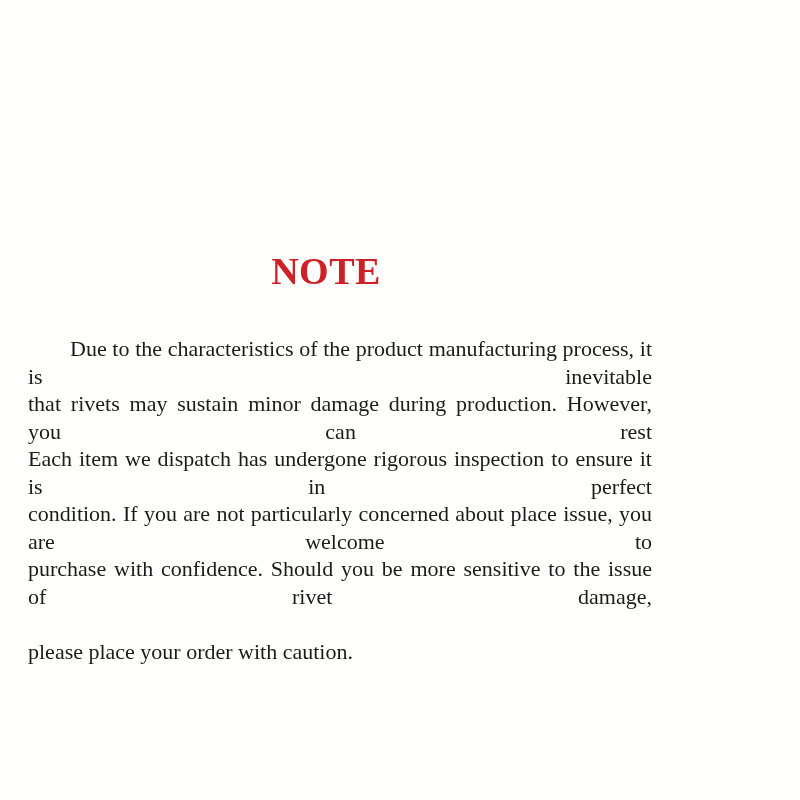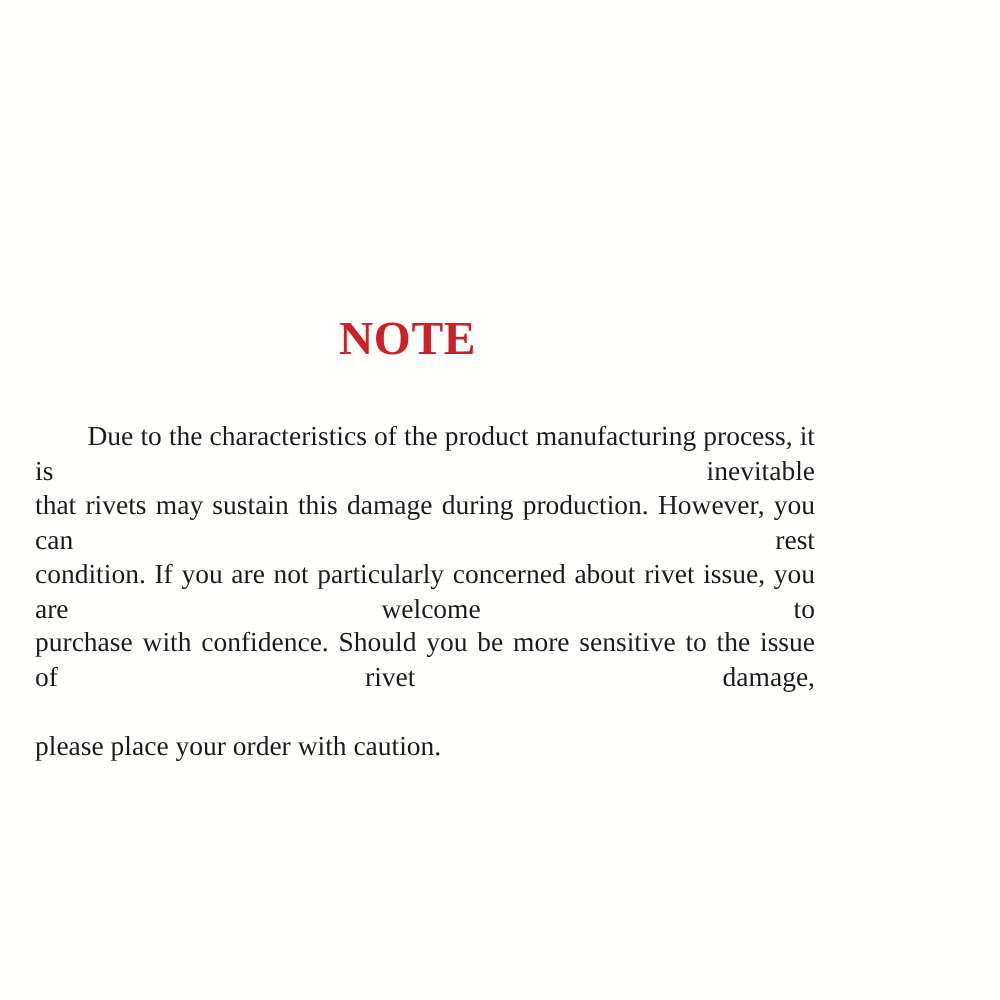--- a/index.html
+++ b/index.html
@@ -49,19 +49,20 @@
 </style>
 </head>
 <body>
 
 <div class="page">
 
   <h1 class="note-heading">NOTE</h1>
 
   <div class="note-body">
     <div class="note-line first">Due to the characteristics of the product manufacturing process, it is inevitable</div>
-    <div class="note-line">that rivets may sustain this damage during production. However, you can rest</div>
-    <div class="note-line">condition. If you are not particularly concerned about rivet issue, you are welcome to</div>
+    <div class="note-line">that rivets may sustain minor damage during production. However, you can rest</div>
+    <div class="note-line">Each item we dispatch has undergone rigorous inspection to ensure it is in perfect</div>
+    <div class="note-line">condition. If you are not particularly concerned about place issue, you are welcome to</div>
     <div class="note-line">purchase with confidence. Should you be more sensitive to the issue of rivet damage,</div>
     <div class="note-line last">please place your order with caution.</div>
   </div>
 
 </div>
 
 </body></html>

